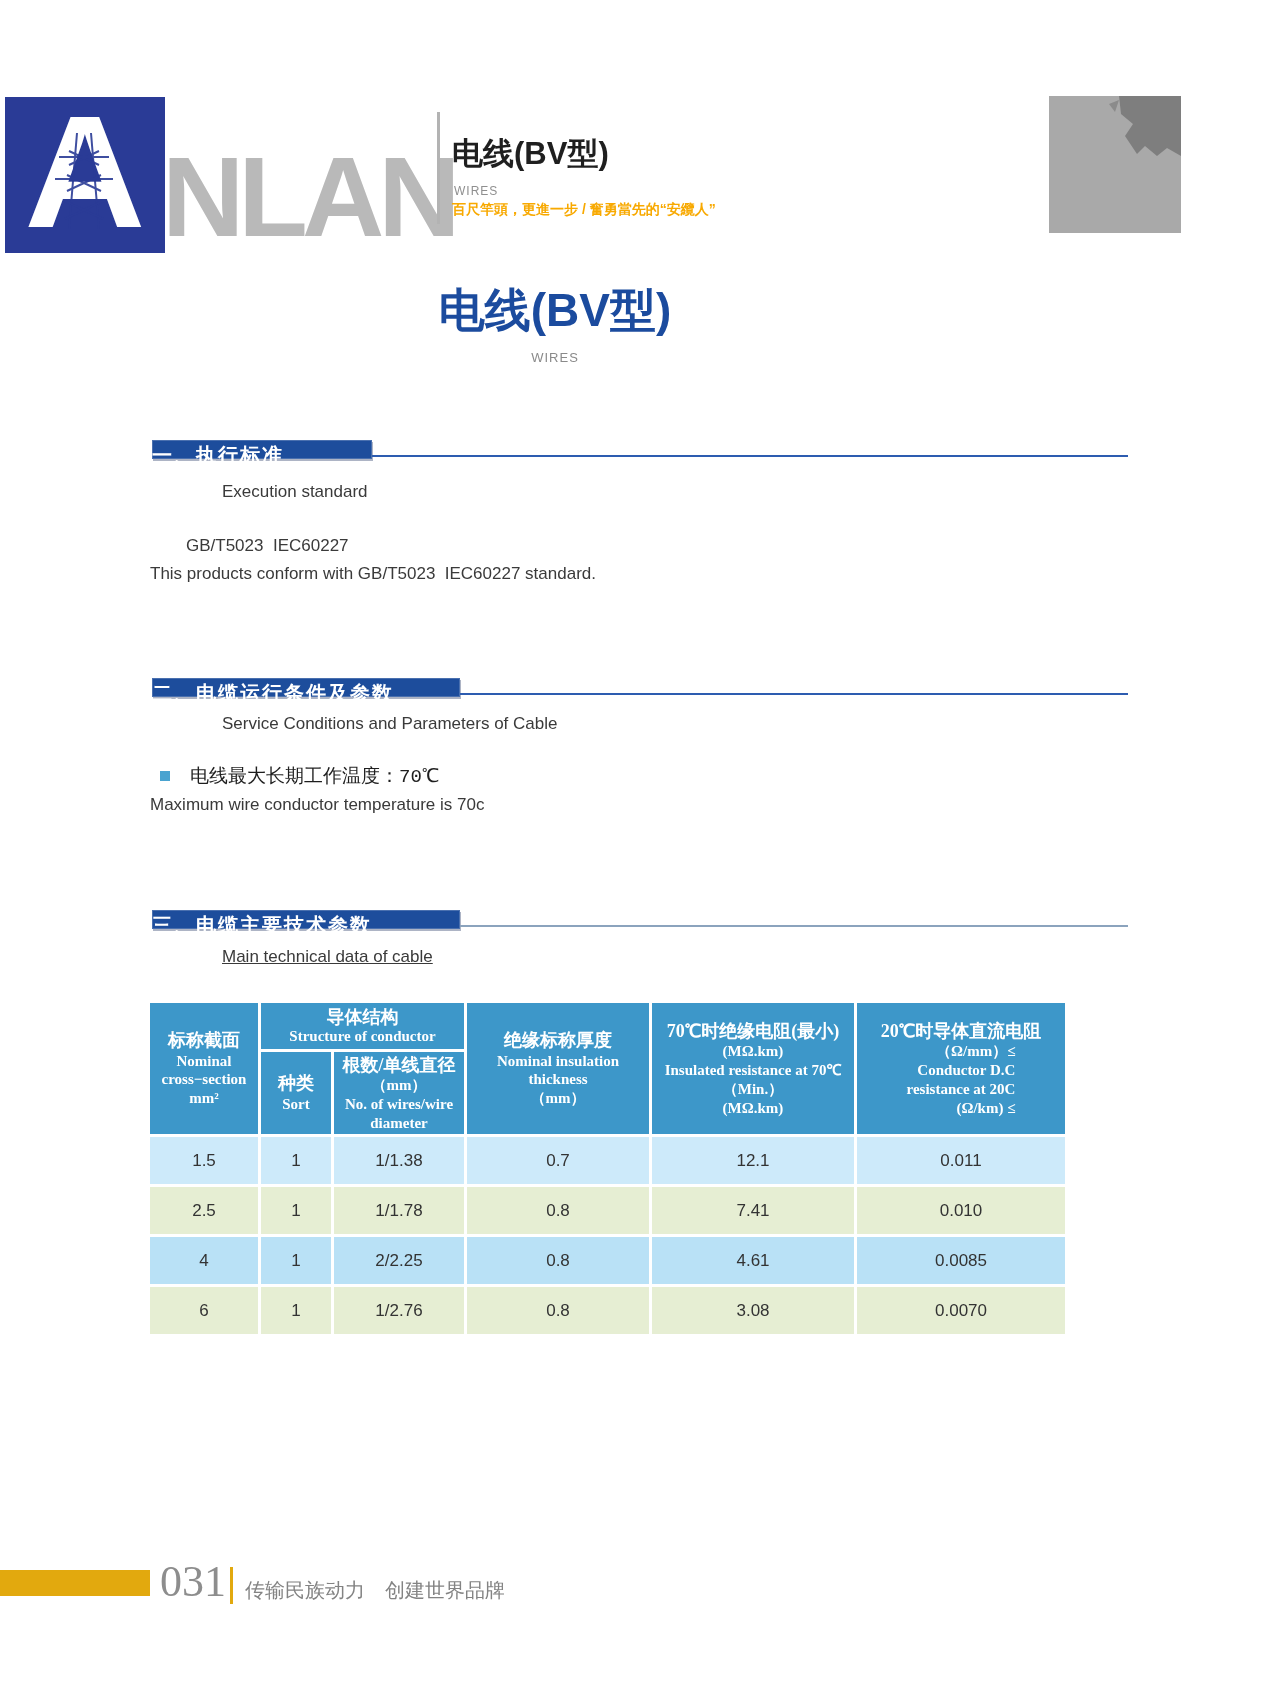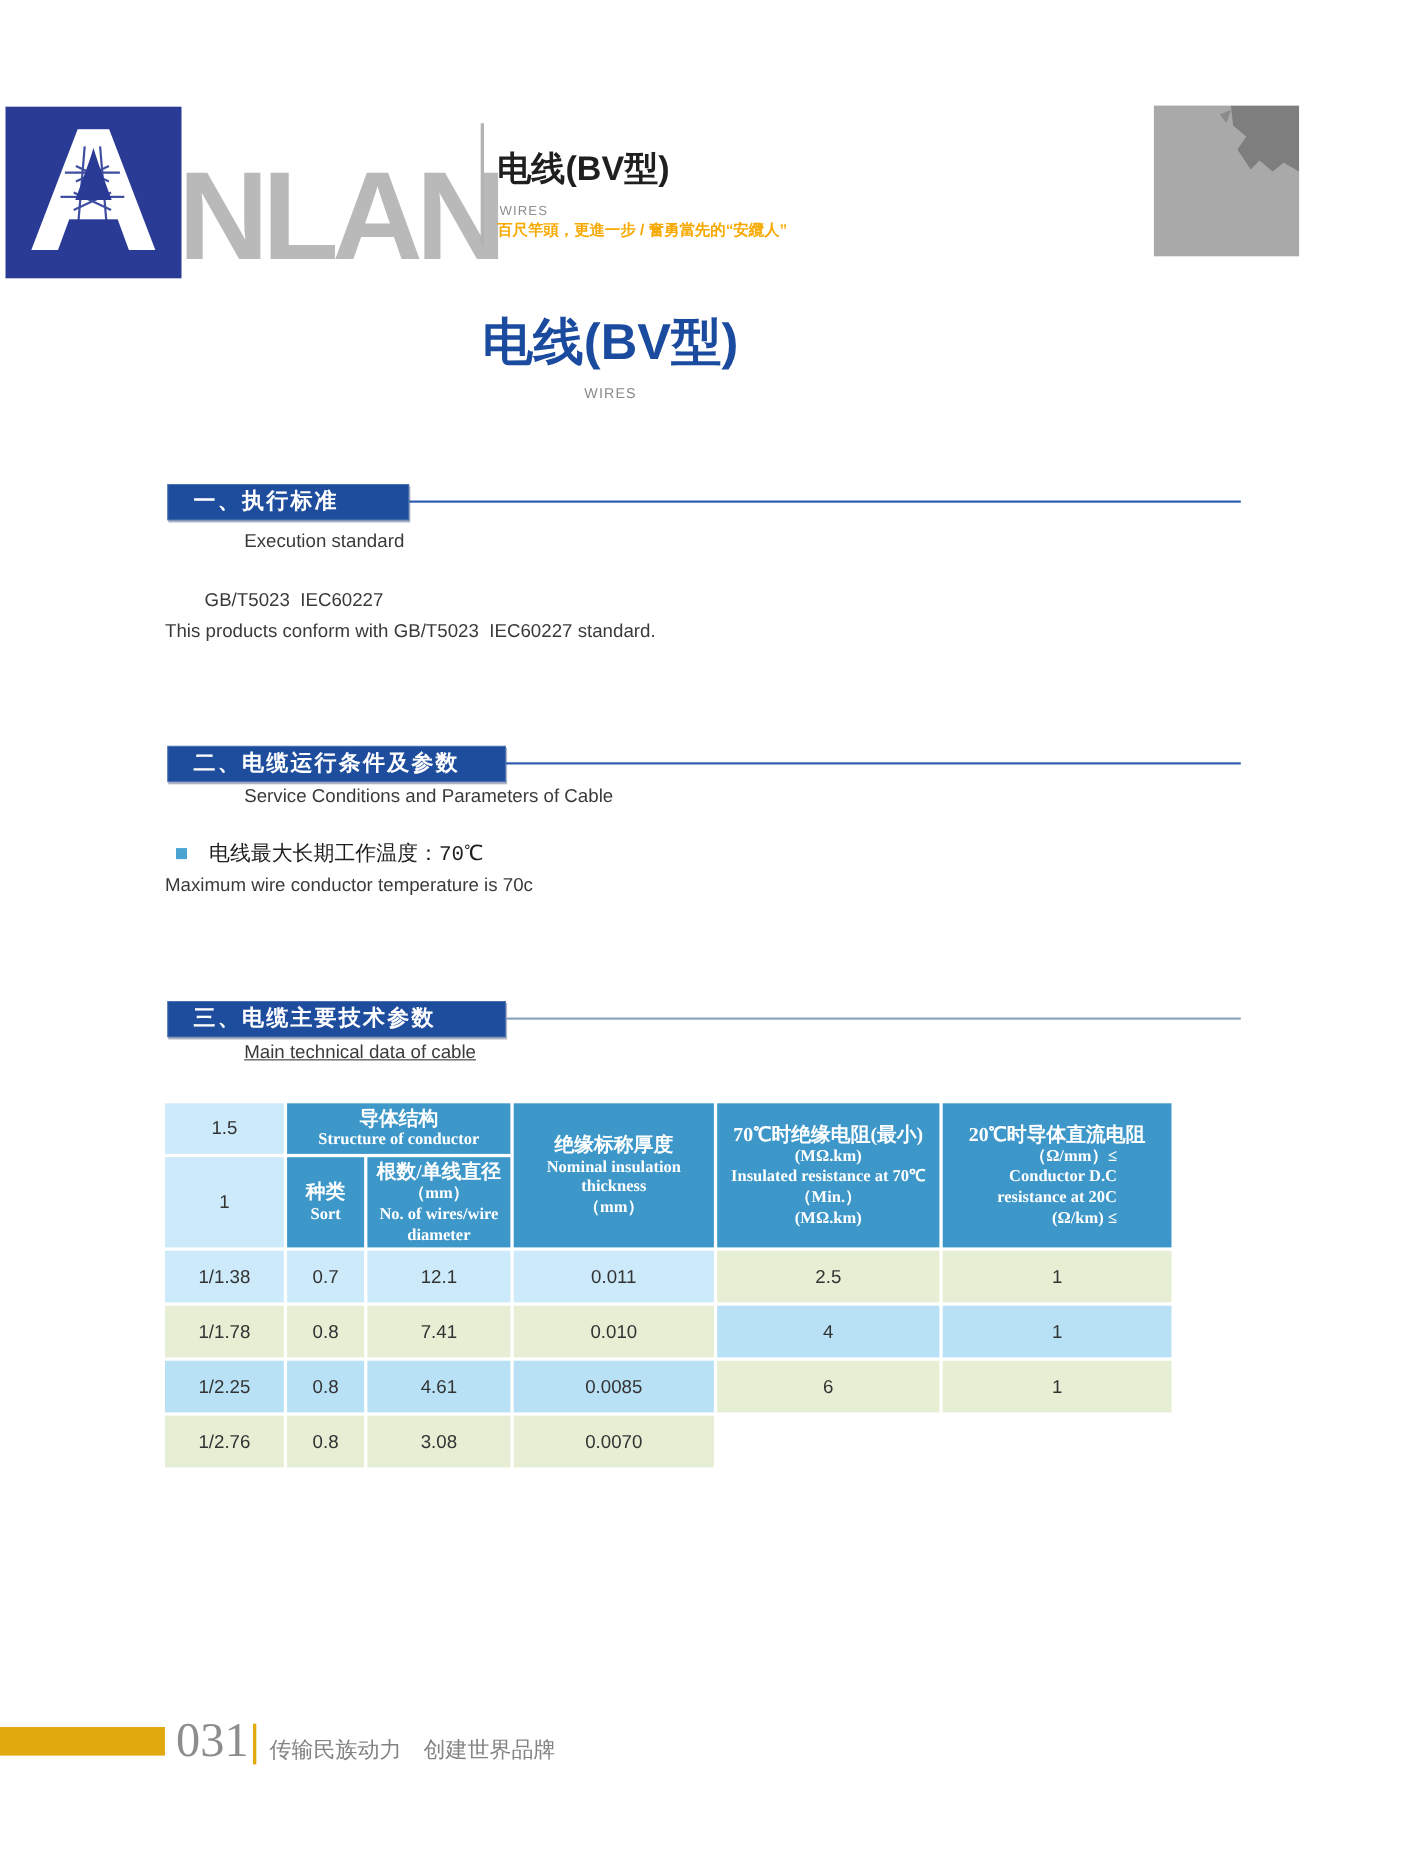--- a/index.html
+++ b/index.html
@@ -23,23 +23,23 @@
   .hdr-slogan{position:absolute;left:452px;top:201px;font-size:14px;font-weight:bold;
               color:var(--slogan_orange);}
   .map-box{position:absolute;left:1049px;top:96px;width:132px;height:137px;background:#a9a9a9;overflow:hidden;}
 
   
   .main-title-wrap{position:absolute;left:0;top:280px;width:1110px;text-align:center;}
   .main-title{font-size:46px;font-weight:bold;color:var(--title_blue);}
   .main-sub{margin-top:8px;font-size:13px;color:#8a8a8a;letter-spacing:1px;}
 
   
-  .sec-box{position:absolute;height:33px;background:var(--section_blue);color:#fff;
-           font-size:20px;font-weight:bold;line-height:33px;padding-left:24px;letter-spacing:2px;
-           box-sizing:border-box;box-shadow:1px 2px 0 rgba(20,40,90,.35), inset 0 0 0 1px rgba(255,255,255,.2);}
+  .sec-box{position:absolute;height:19px;background:var(--section_blue);color:#fff;
+           font-size:20px;font-weight:bold;line-height:33px;letter-spacing:2px;
+           box-sizing:border-box;box-shadow:1px 2px 0 rgba(20,40,90,.35), inset 0 0 0 1px rgba(255,255,255,.2);font-family:Liberation Mono, monospace;}
   .sec-rule{position:absolute;height:2px;}
   .caption{position:absolute;font-size:17px;color:#3a3a3a;}
   .bodyline{position:absolute;font-size:17px;color:#3a3a3a;}
   .bullet-sq{position:absolute;width:10px;height:10px;background:#4aa3d0;}
   .bullet-zh{position:absolute;font-size:19px;color:#1e1e1e;}
 
   
   .tbl{position:absolute;left:150px;top:1003px;display:grid;
        grid-template-columns:108px 70px 130px 182px 202px 208px;
        grid-template-rows:46px 82px 47px 47px 47px 47px;gap:3px;}
@@ -106,20 +106,26 @@
   <div class="caption" style="left:222px;top:714px;" data-bind="sections.s2.caption">Service Conditions and Parameters of Cable</div>
   <div class="bullet-sq" style="left:160px;top:771px;"></div>
   <div class="bullet-zh" style="left:190px;top:763px;font-family:Liberation Mono, monospace;" data-bind="sections.s2.bullet_zh">电线最大长期工作温度：70℃</div>
   <div class="bodyline" style="left:150px;top:795px;" data-bind="sections.s2.bullet_en">Maximum wire conductor temperature is 70c</div>
 
   <div class="sec-box" style="left:152px;top:910px;width:308px;" data-bind="sections.s3.heading">三、电缆主要技术参数</div>
   <div class="sec-rule" style="left:460px;top:925px;width:668px;background:var(--rule_gray);"></div>
   <div class="caption" style="left:222px;top:947px;text-decoration:underline;" data-bind="sections.s3.caption">Main technical data of cable</div>
 
   <div class="tbl">
+    <div class="th c1">
+      <div class="zh" data-bind="table.header.col1_zh">标称截面</div>
+      <div class="en" data-bind="table.header.col1_en">Nominal
+cross−section
+mm²</div>
+    </div>
     <div class="th cg th-group">
       <div class="zh" data-bind="table.header.group_zh">导体结构</div>
       <div class="en" data-bind="table.header.group_en">Structure of conductor</div>
     </div>
     <div class="th c4">
       <div class="zh" data-bind="table.header.thick_zh">绝缘标称厚度</div>
       <div class="en" data-bind="table.header.thick_en">Nominal insulation
 thickness
 （mm）</div>
     </div>
@@ -157,21 +163,21 @@
 
     <div class="td rg" data-bind="table.rows.1.0">2.5</div>
     <div class="td rg" data-bind="table.rows.1.1">1</div>
     <div class="td rg" data-bind="table.rows.1.2">1/1.78</div>
     <div class="td rg" data-bind="table.rows.1.3">0.8</div>
     <div class="td rg" data-bind="table.rows.1.4">7.41</div>
     <div class="td rg" data-bind="table.rows.1.5">0.010</div>
 
     <div class="td rb2" data-bind="table.rows.2.0">4</div>
     <div class="td rb2" data-bind="table.rows.2.1">1</div>
-    <div class="td rb2" data-bind="table.rows.2.2">1/2.25</div>
+    <div class="td rb2" data-bind="table.rows.2.2">2/2.25</div>
     <div class="td rb2" data-bind="table.rows.2.3">0.8</div>
     <div class="td rb2" data-bind="table.rows.2.4">4.61</div>
     <div class="td rb2" data-bind="table.rows.2.5">0.0085</div>
 
     <div class="td rg" data-bind="table.rows.3.0">6</div>
     <div class="td rg" data-bind="table.rows.3.1">1</div>
     <div class="td rg" data-bind="table.rows.3.2">1/2.76</div>
     <div class="td rg" data-bind="table.rows.3.3">0.8</div>
     <div class="td rg" data-bind="table.rows.3.4">3.08</div>
     <div class="td rg" data-bind="table.rows.3.5">0.0070</div>

